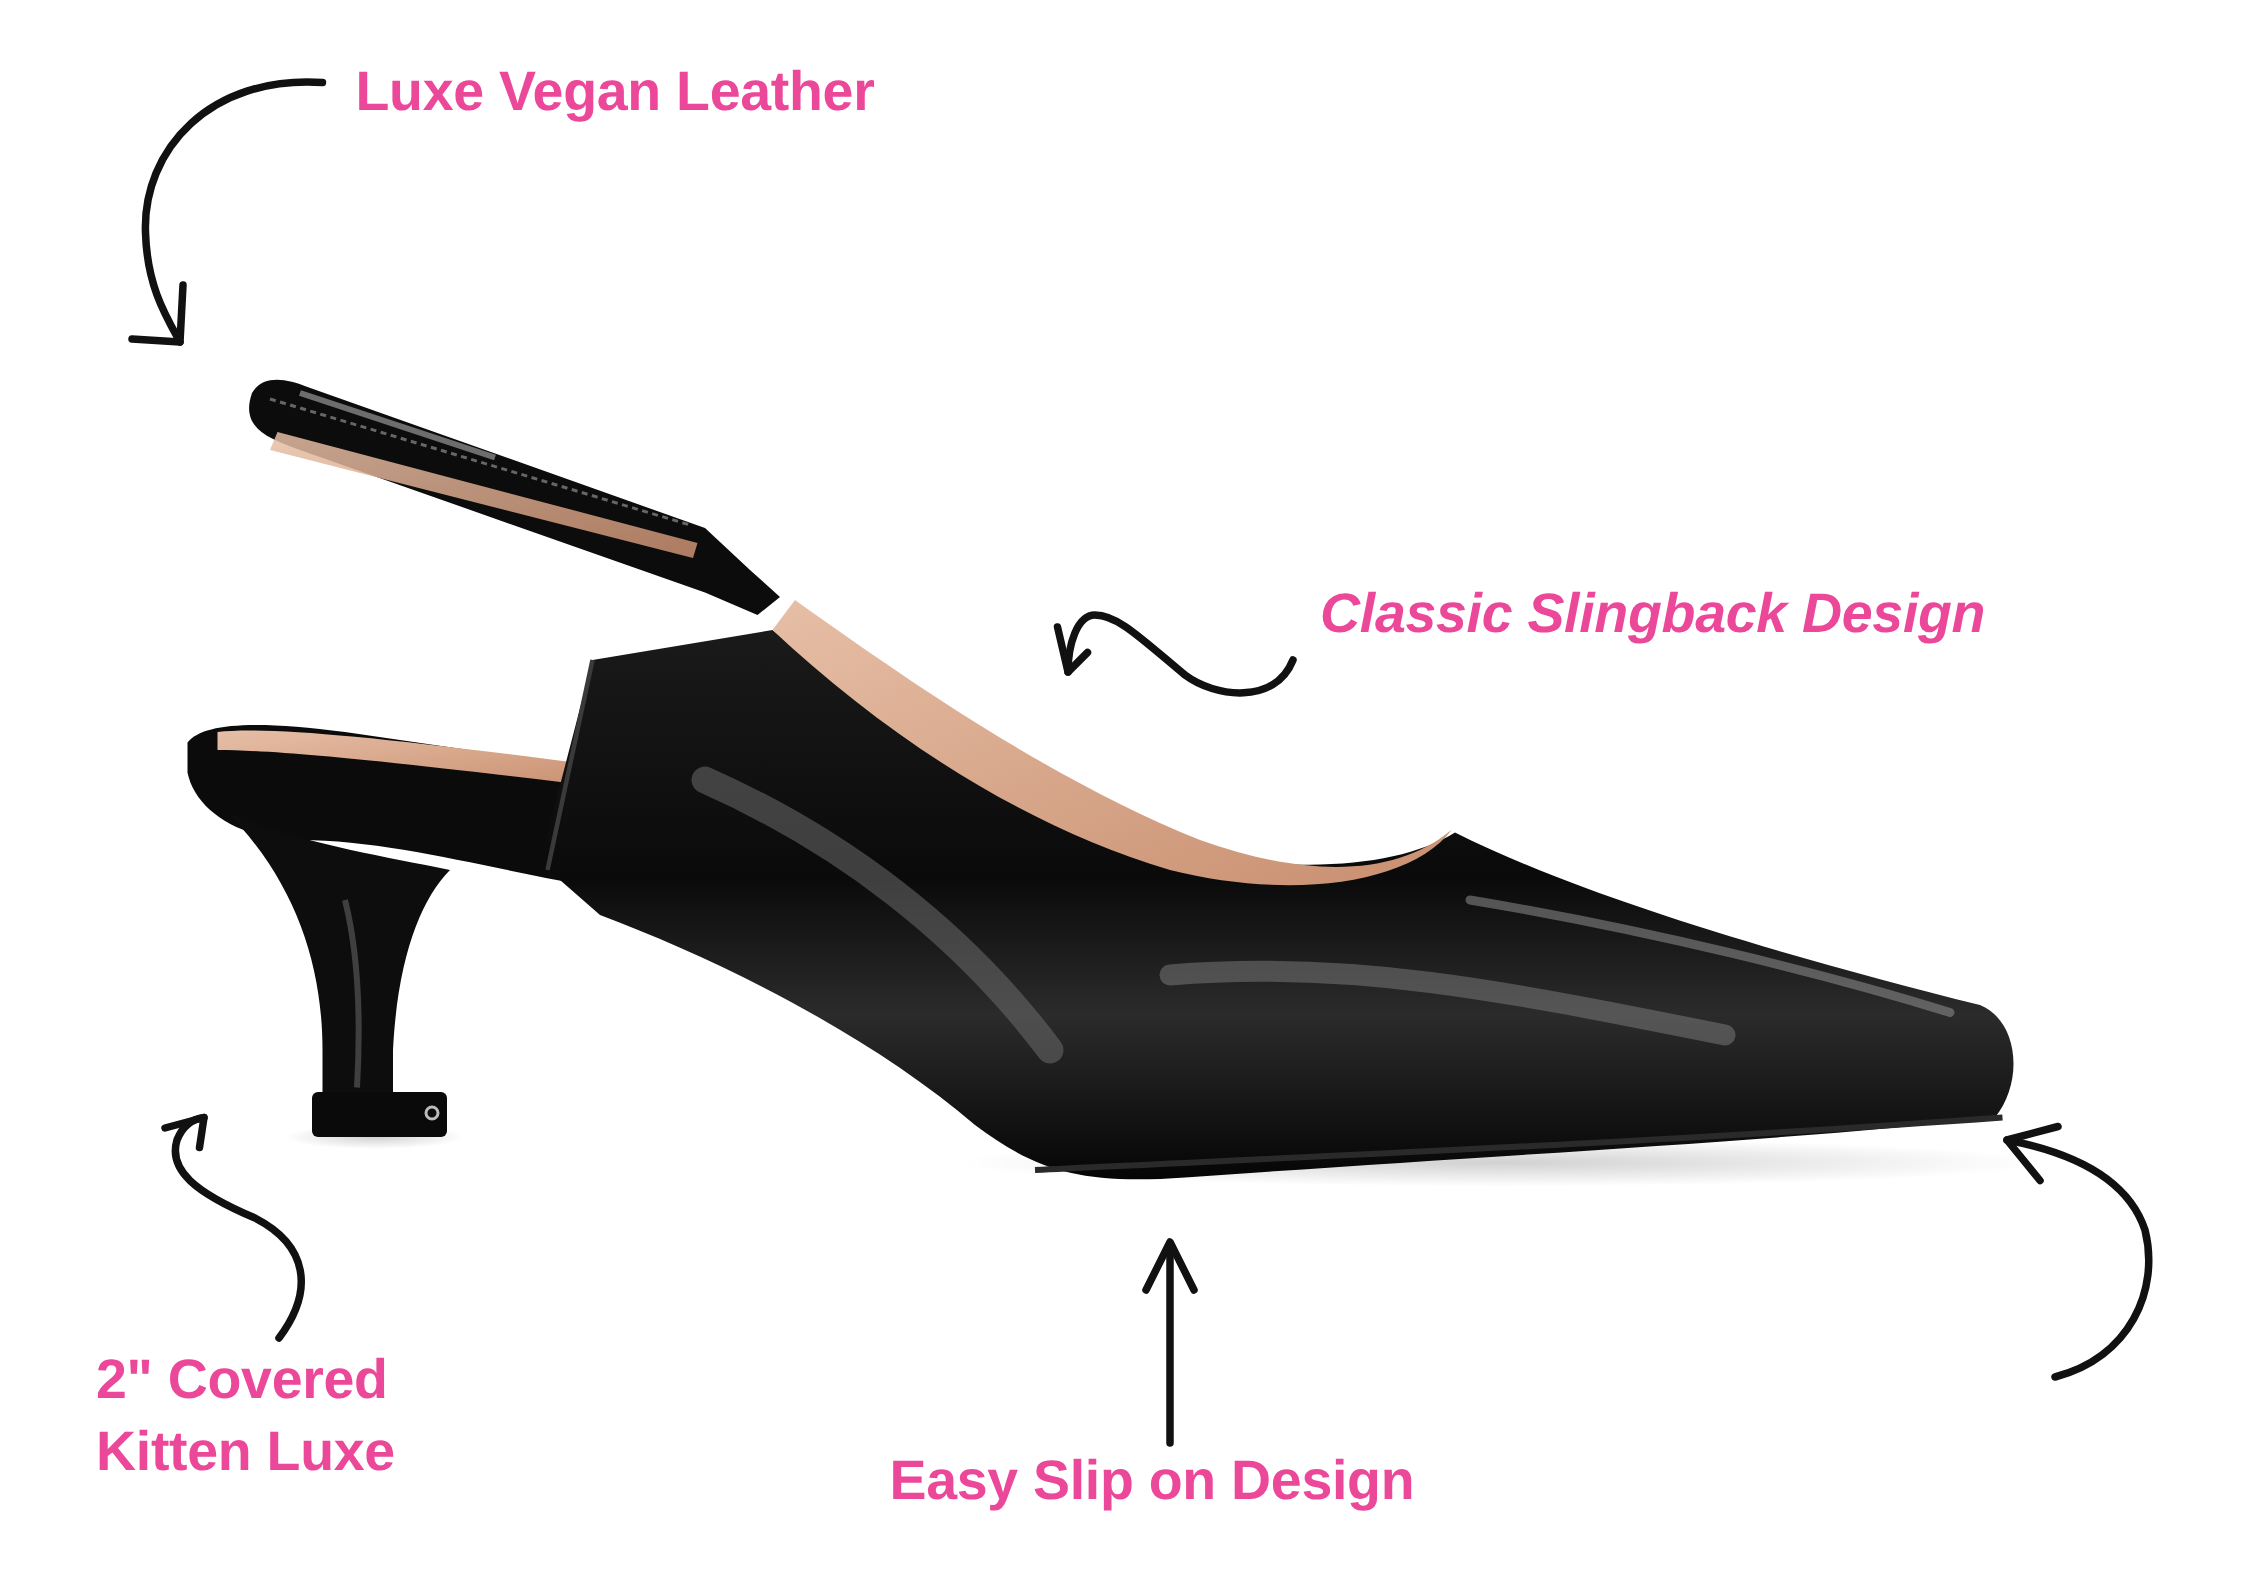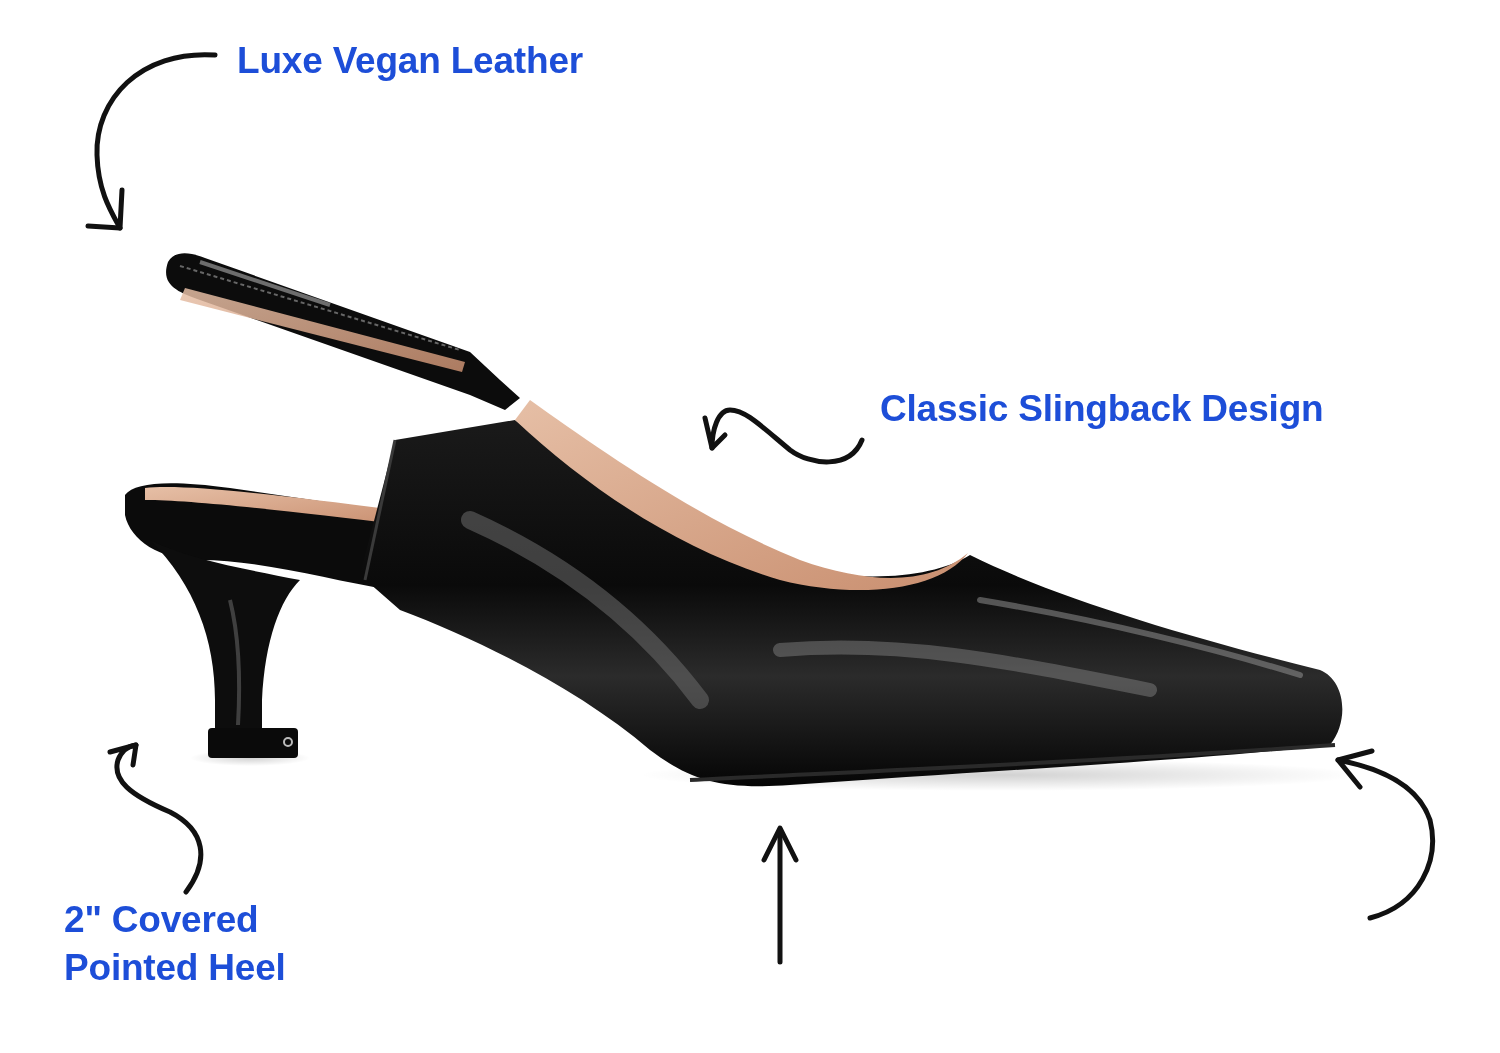--- a/index.html
+++ b/index.html
@@ -16,21 +16,21 @@
     }
     .canvas {
       position: absolute;
       left: 0; top: 0;
       width: 1500px;
       height: 1053px;
     }
     .label {
       position: absolute;
       font-weight: bold;
-      color: #1d4ed8;
+      color: #ec4899;
       font-size: 37px;
       line-height: 1.3;
       letter-spacing: -0.2px;
       white-space: nowrap;
     }
     .label-multiline {
       white-space: normal;
     }
     .label-multiline span {
       display: block;
@@ -124,21 +124,22 @@
       <path d="M780,962 L780,830"></path>
       <path d="M764,860 L780,828 L796,860"></path>
 
       <path d="M1370,918 C1420,905 1440,860 1430,820 C1420,790 1390,770 1338,760"></path>
       <path d="M1372,751 L1338,760 L1360,787"></path>
     </g>
   </svg>
 
   <div class="label" style="left:237px; top:37px;">Luxe Vegan Leather</div>
 
-  <div class="label" style="left:880px; top:385px;">Classic Slingback Design</div>
+  <div class="label" style="left:880px; top:385px;font-style:italic;">Classic Slingback Design</div>
 
   <div class="label label-multiline" style="left:64px; top:896px;">
     <span>2" Covered</span>
-    <span>Pointed Heel</span>
+    <span>Kitten Luxe</span>
   </div>
 
+  <div class="label" style="left:593px; top:963px;">Easy Slip on Design</div>
 
 </div>
 
 </body></html>

